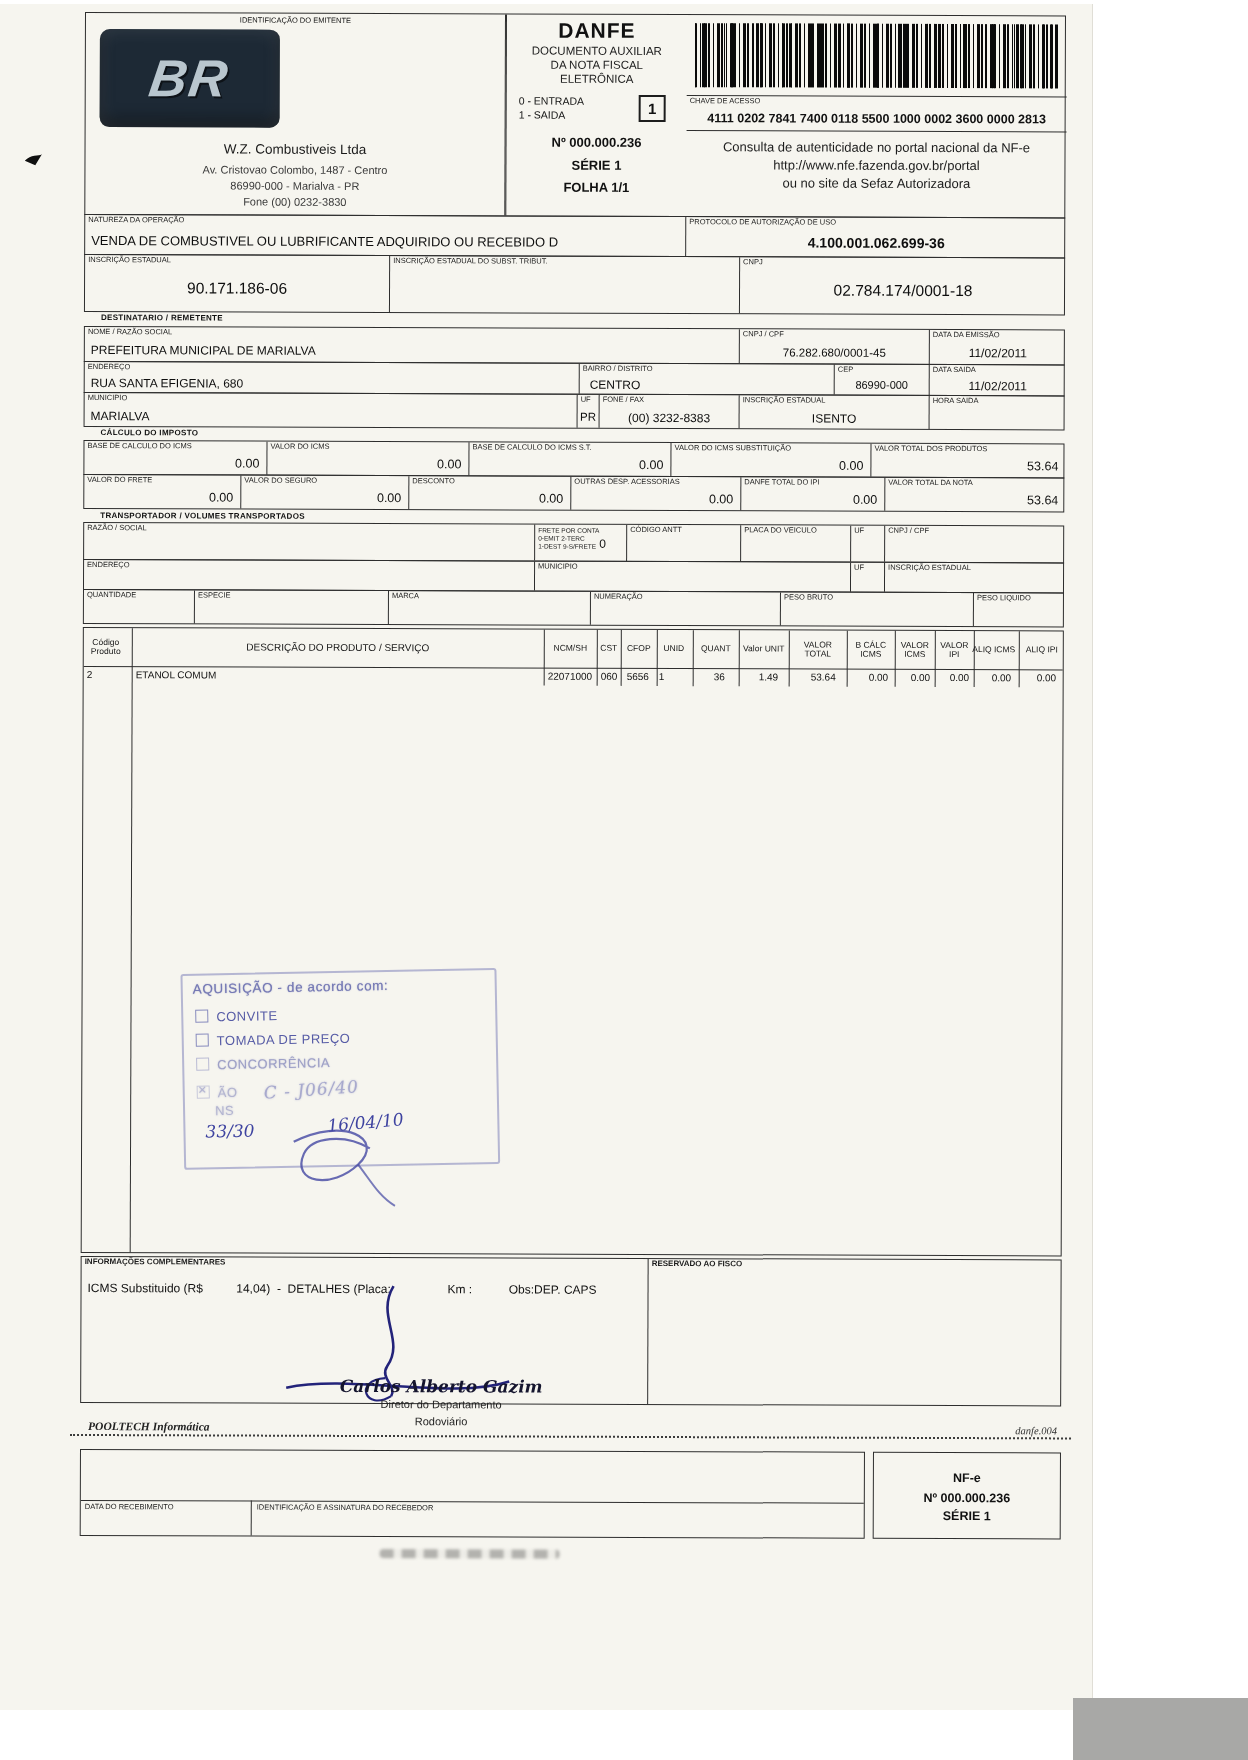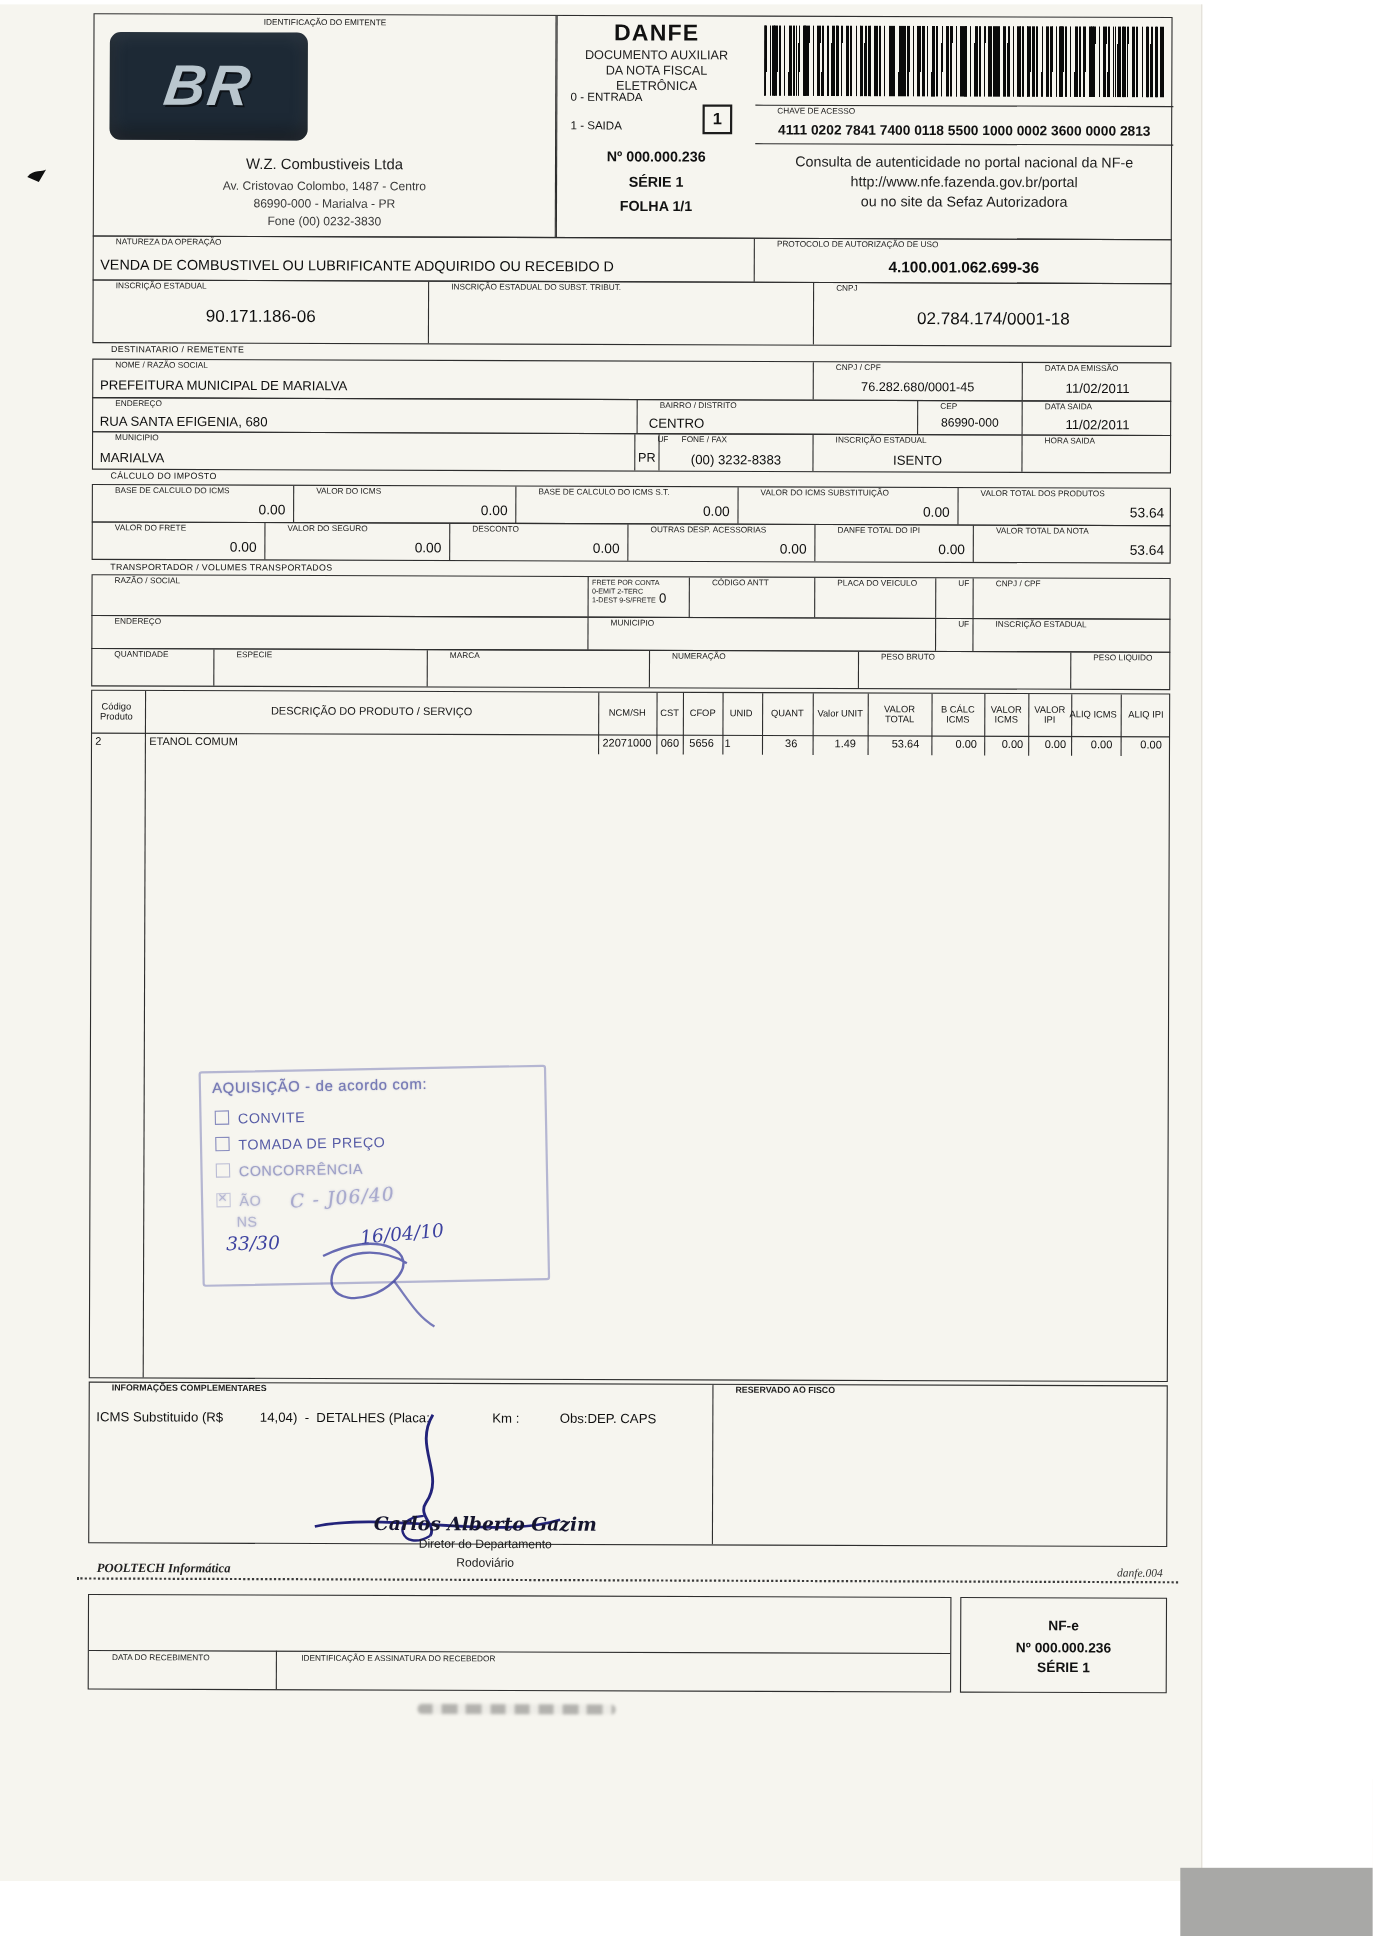--- a/index.html
+++ b/index.html
@@ -14,25 +14,25 @@
   }
   .scan-corner{position:absolute;right:0;bottom:0;width:175px;height:62px;background:#a8a8a6;}
   .artifact{position:absolute;left:24px;top:152px;transform:rotate(8deg);}
   .doc{
     position:absolute;left:85px;top:12px;width:981px;height:1570px;
     transform:rotate(0.2deg);transform-origin:0 0;
   }
   .strip{position:absolute;left:0;width:981px;border:1px solid #2e2e2e;box-sizing:border-box;background:transparent;}
   .cell{position:absolute;top:0;bottom:0;border-right:1px solid #2e2e2e;box-sizing:border-box;}
   .cell.nr{border-right:none;}
-  .lbl{position:absolute;top:1px;left:3px;font-size:7.5px;line-height:8px;color:#1c1c1c;white-space:nowrap;margin-left:17px;}
+  .lbl{position:absolute;top:1px;left:3px;font-size:7.5px;line-height:8px;color:#1c1c1c;white-space:nowrap;}
   .val{position:absolute;font-size:12px;color:#0e0e0e;white-space:nowrap;}
   .ctr{left:0;right:0;text-align:center;}
   .num{right:7px;bottom:4px;text-align:right;font-size:12.5px;}
-  .sec-title{position:absolute;left:1px;font-size:8px;font-weight:normal;color:#111;letter-spacing:.3px;white-space:nowrap;padding-left:16px;}
+  .sec-title{position:absolute;left:1px;font-size:8px;font-weight:bold;color:#111;letter-spacing:.3px;white-space:nowrap;padding-left:16px;}
 
   
   .emit-label{position:absolute;top:2px;left:0;right:0;text-align:center;font-size:7.5px;}
   .brlogo{
     position:absolute;left:14px;top:16px;width:180px;height:98px;background:#1d2935;border-radius:10px;
     display:flex;align-items:center;justify-content:center;
     box-shadow:inset 0 0 18px rgba(255,255,255,.12), inset 0 -8px 14px rgba(0,0,0,.5);
   }
   .brlogo span{
     font-size:52px;font-weight:bold;font-style:italic;color:#b9c6ce;
@@ -134,21 +134,21 @@
       <div class="emit-line" style="top:150px">Av. Cristovao Colombo, 1487 - Centro</div>
       <div class="emit-line" style="top:166px">86990-000 - Marialva - PR</div>
       <div class="emit-line" style="top:182px">Fone (00) 0232-3830</div>
     </div>
 
     <div class="cell nr hcol2" style="left:420px;width:181px">
       <div class="danfe-title">DANFE</div>
       <div class="danfe-sub" style="top:30px">DOCUMENTO AUXILIAR</div>
       <div class="danfe-sub" style="top:44px">DA NOTA FISCAL</div>
       <div class="danfe-sub" style="top:58px">ELETRÔNICA</div>
-      <div class="io-line" style="top:68px">0 - ENTRADA</div>
+      <div class="io-line" style="top:80px">0 - ENTRADA</div>
       <div class="io-line" style="top:94px">1 - SAIDA</div>
       <div class="tipo-box">1</div>
       <div class="danfe-n" style="top:120px">Nº 000.000.236</div>
       <div class="danfe-n" style="top:143px">SÉRIE 1</div>
       <div class="danfe-n" style="top:165px">FOLHA 1/1</div>
     </div>
 
     <div class="cell nr" style="left:601px;width:380px">
       <div class="barcode"></div>
       <div class="chave-cell">

